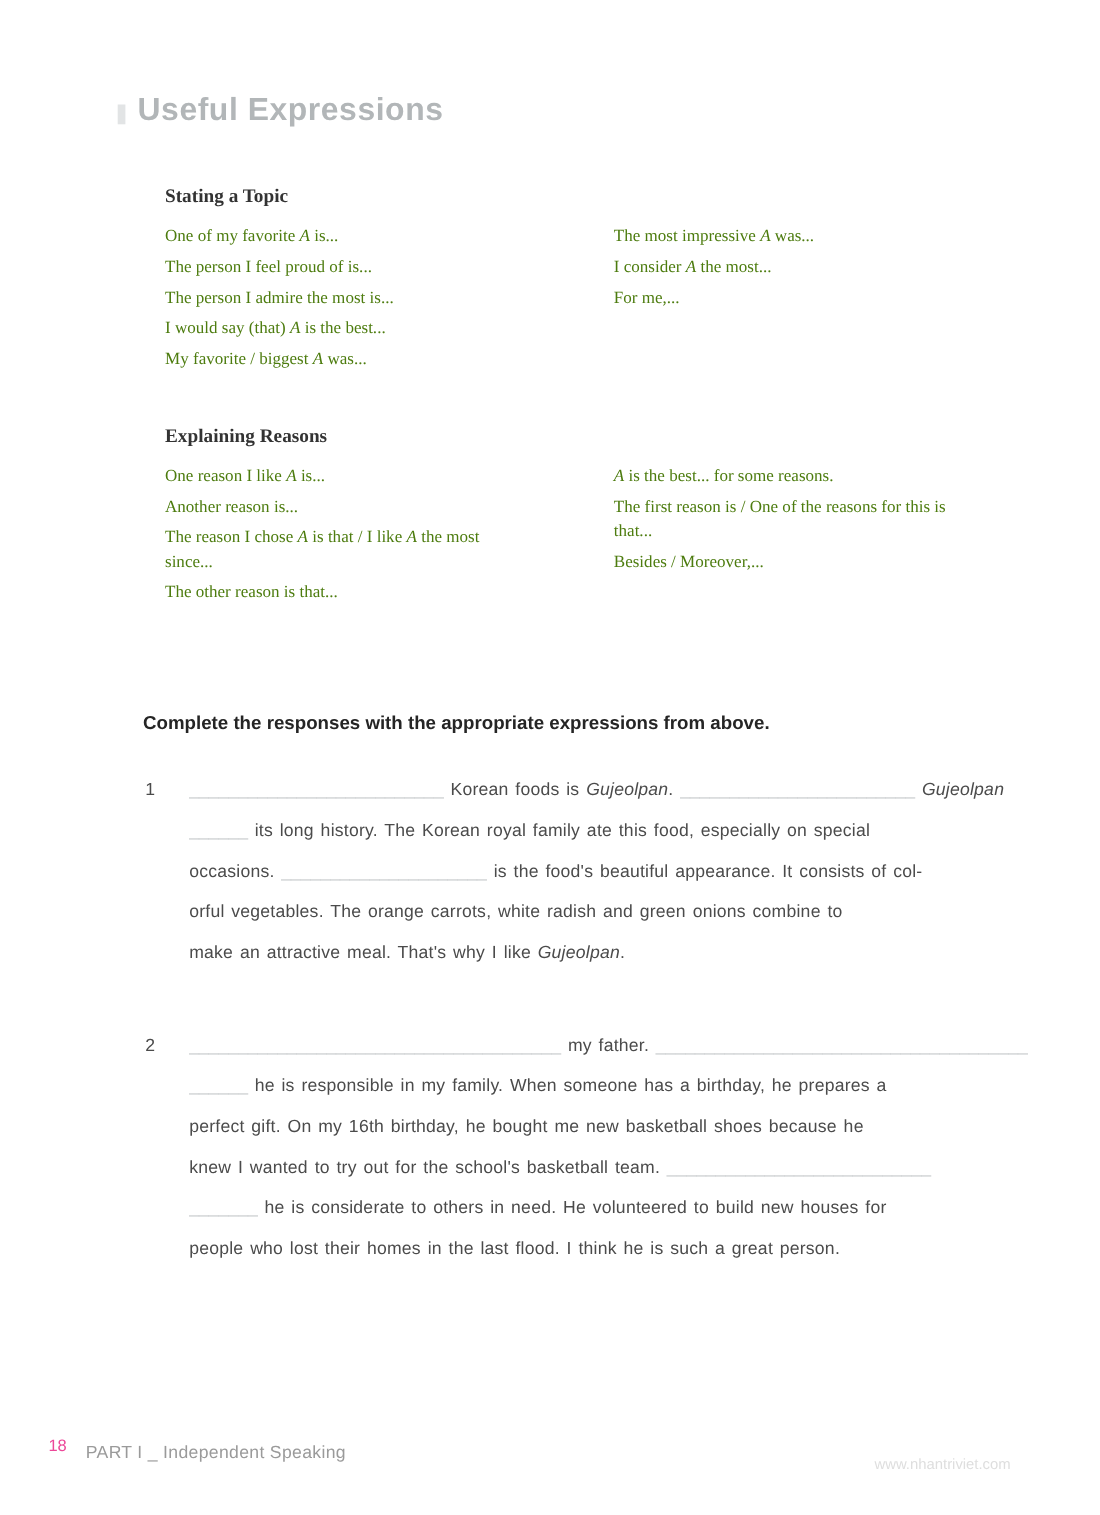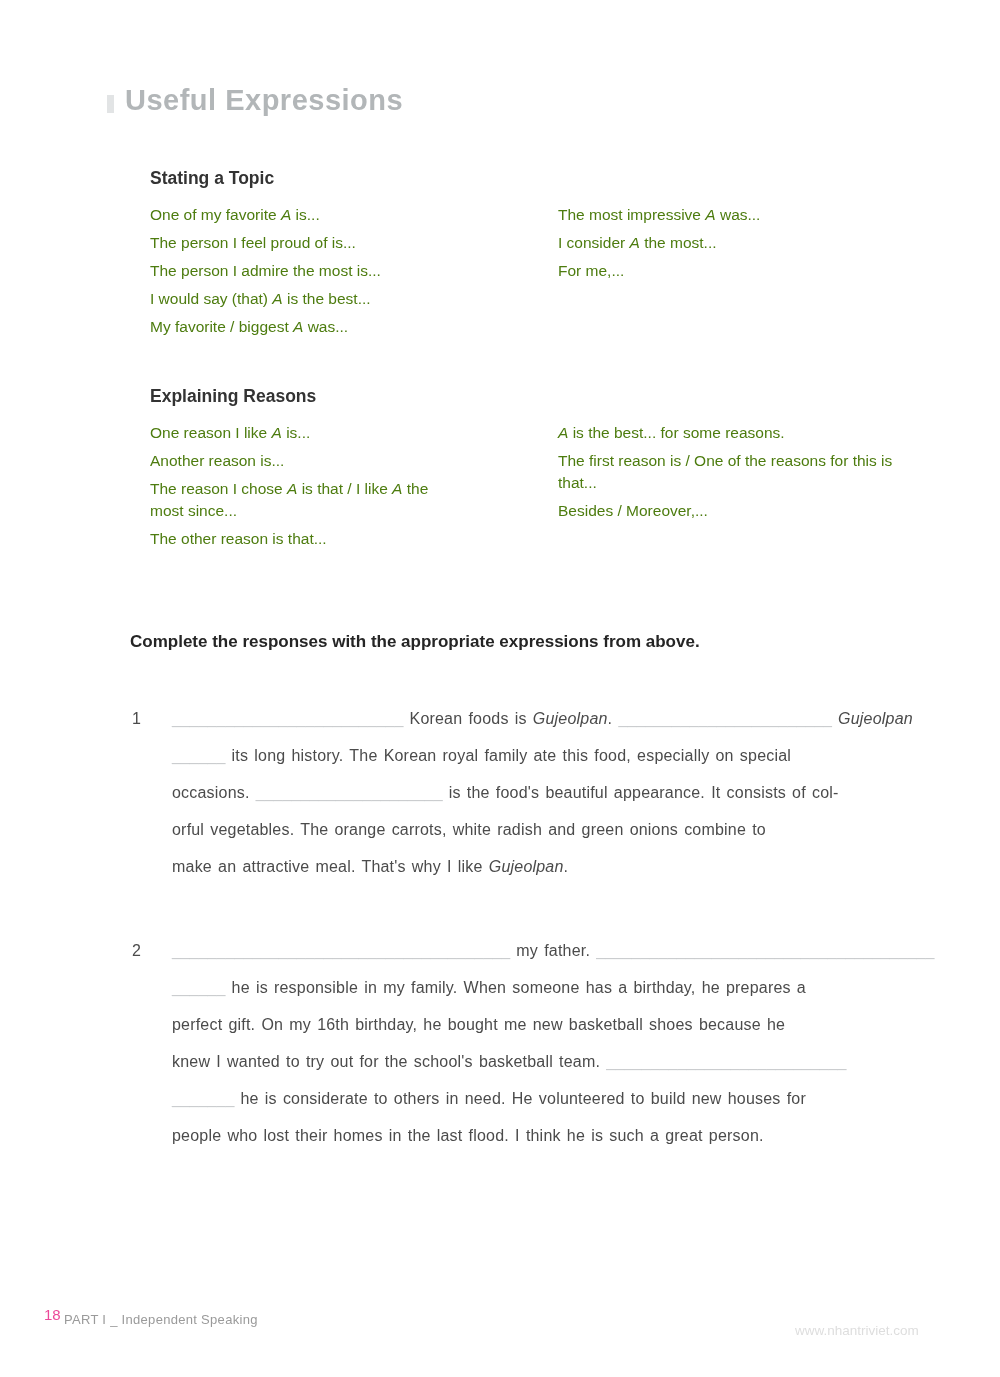--- a/index.html
+++ b/index.html
@@ -33,20 +33,21 @@
     font-weight: bold;
     letter-spacing: 0.5px;
     color: #b2b6b8;
   }
 
   
   .section {
     position: absolute;
     left: 150px;
     width: 790px;
+    font-family: Liberation Serif, serif;
   }
   .section-1 { top: 168px; }
   .section-2 { top: 386px; }
   .section-title {
     font-size: 17.5px;
     font-weight: bold;
     color: #333333;
     margin-bottom: 15px;
   }
   .cols { display: flex; }
@@ -57,21 +58,21 @@
     line-height: 22px;
     color: #4d7c0f;
     margin-bottom: 6px;
   }
   .expr i { font-style: italic; }
 
   
   .exercise-title {
     position: absolute;
     left: 130px;
-    top: 632px;
+    top: 648px;
     font-size: 17px;
     font-weight: bold;
     color: #252525;
   }
   .ex-item { position: absolute; left: 130px; width: 790px; }
   .ex-item-1 { top: 700px; }
   .ex-item-2 { top: 932px; }
   .ex-num {
     position: absolute;
     left: 2px;
@@ -96,23 +97,23 @@
   
   .footer-page-number {
     position: absolute;
     left: 44px;
     top: 1306px;
     font-size: 15px;
     color: #ec4899;
   }
   .footer-label {
     position: absolute;
-    left: 64px;
+    left: 78px;
     top: 1312px;
-    font-size: 13px;
+    font-size: 16px;
     color: #9a9a9a;
     letter-spacing: 0.3px;
   }
   .footer-watermark {
     position: absolute;
     left: 795px;
     top: 1308px;
     font-size: 13.5px;
     color: #dedede;
     margin-top: 15px;

